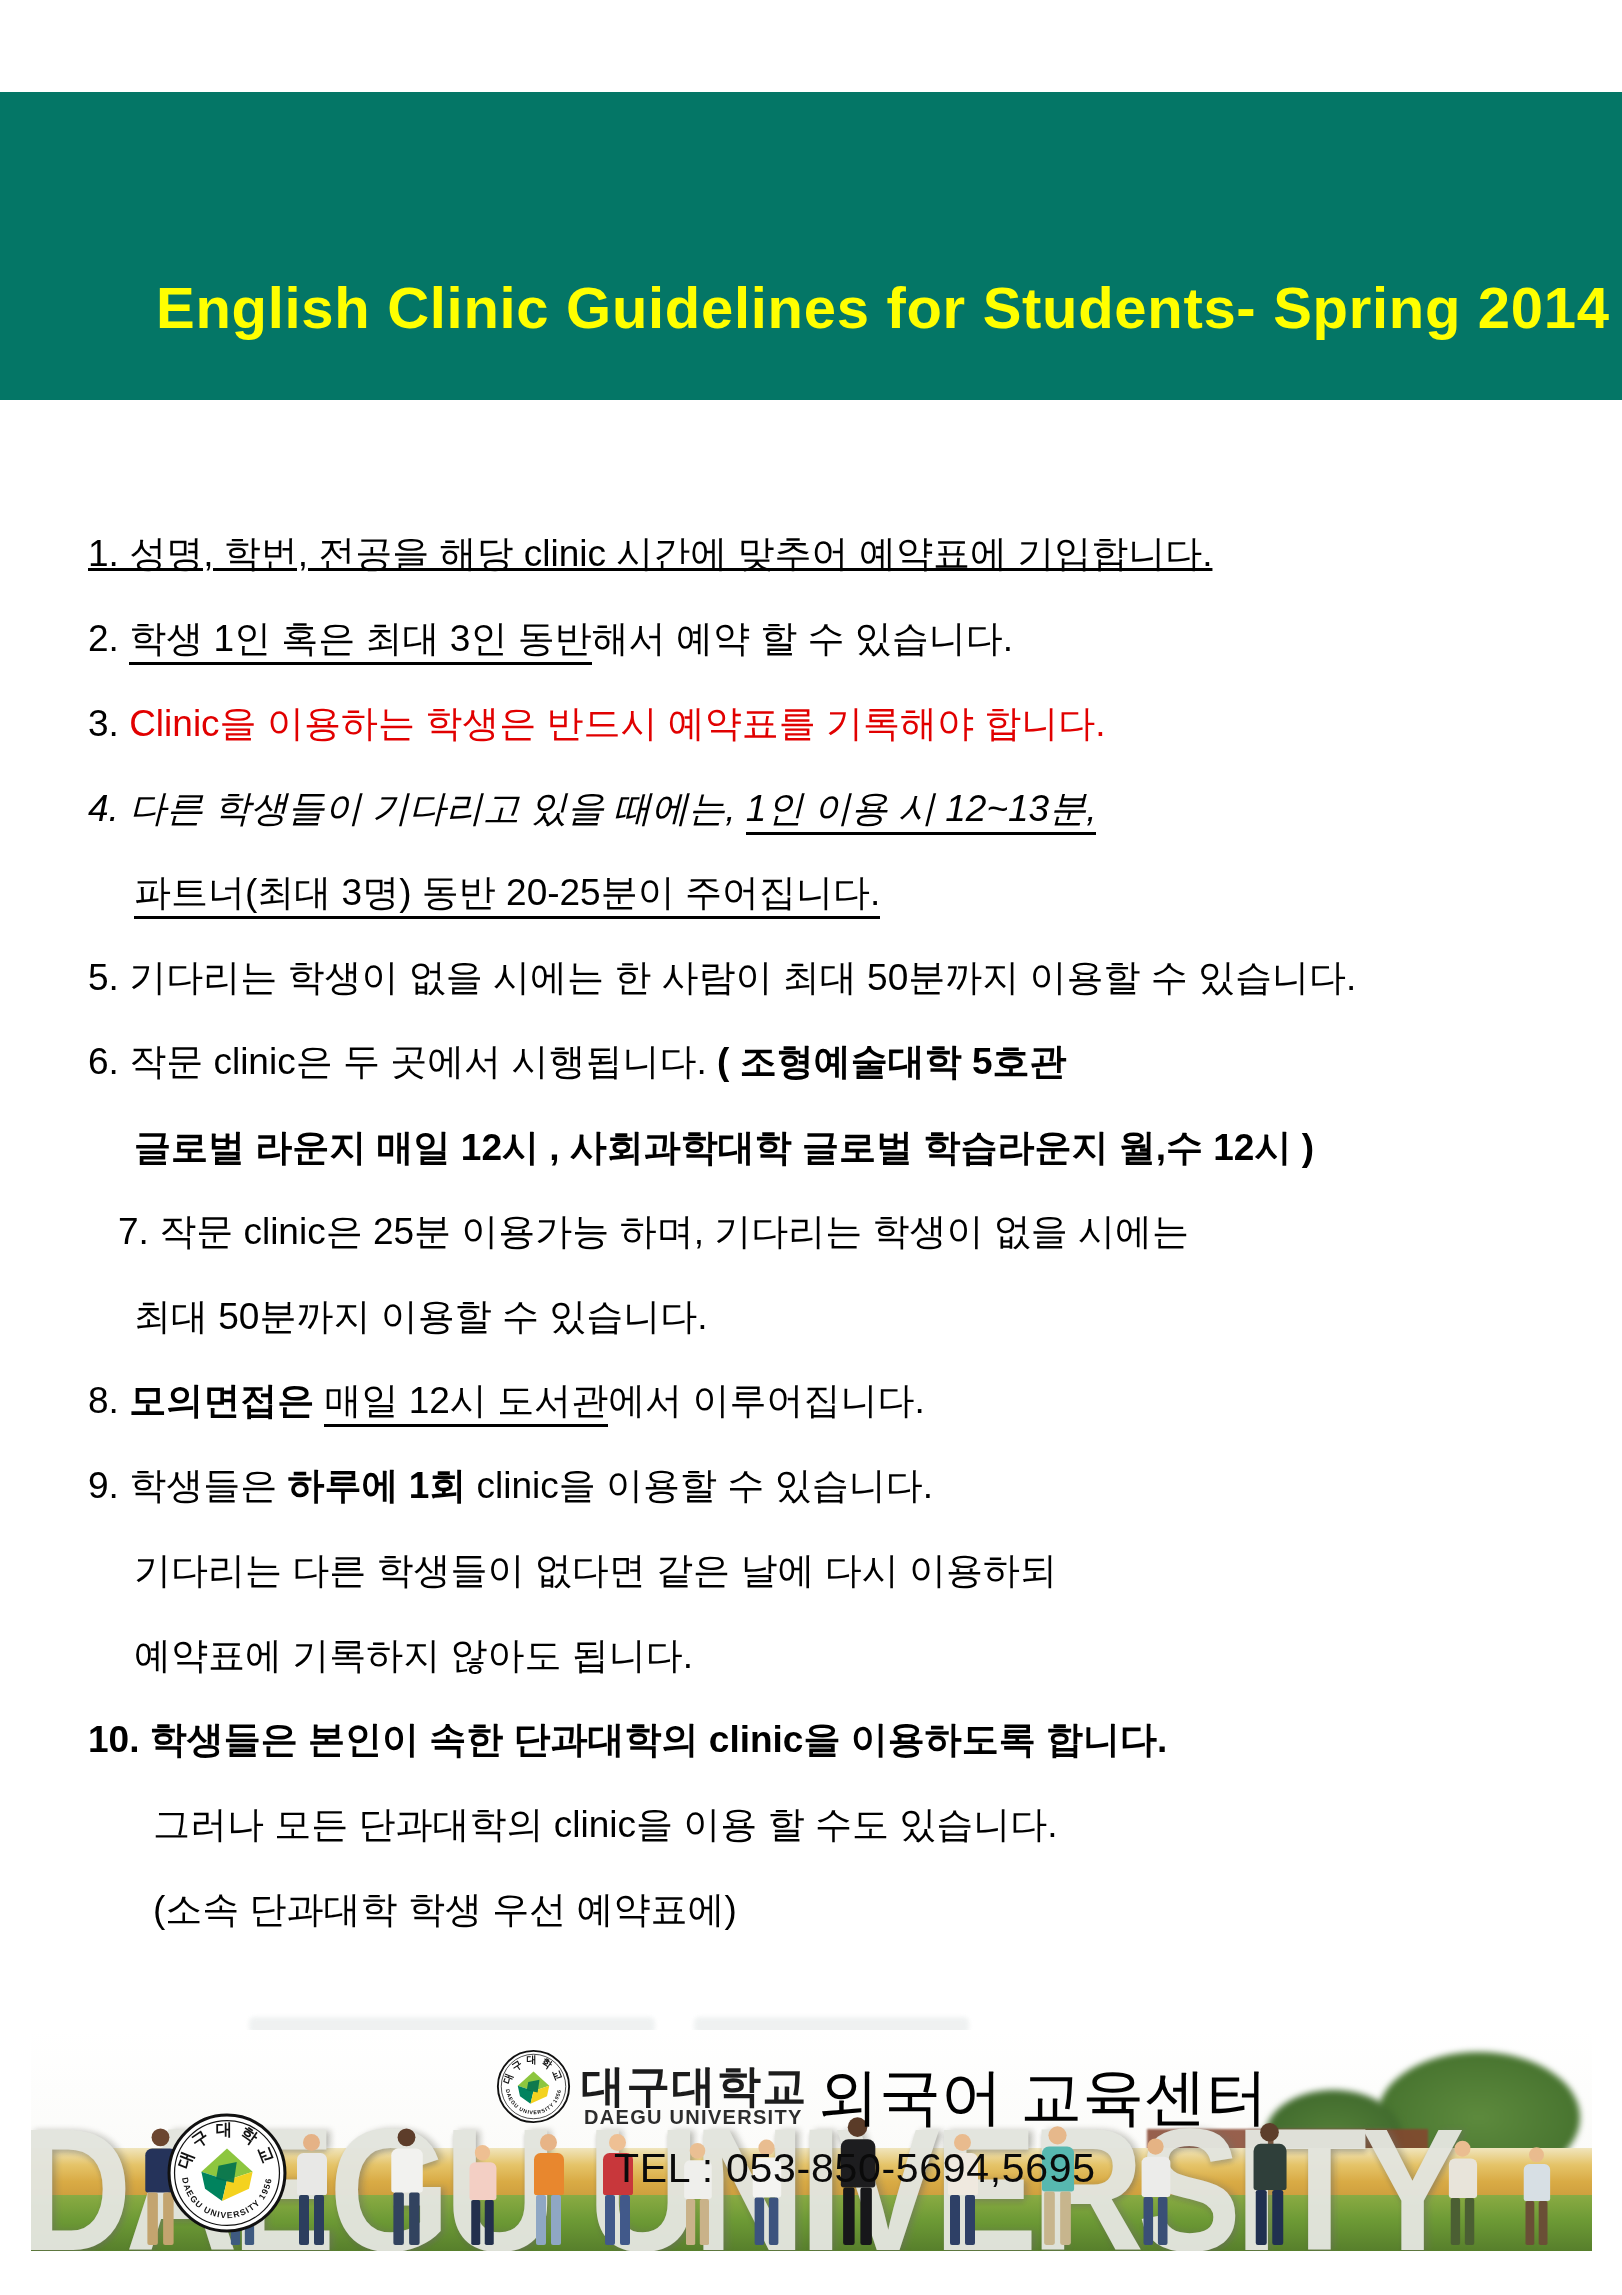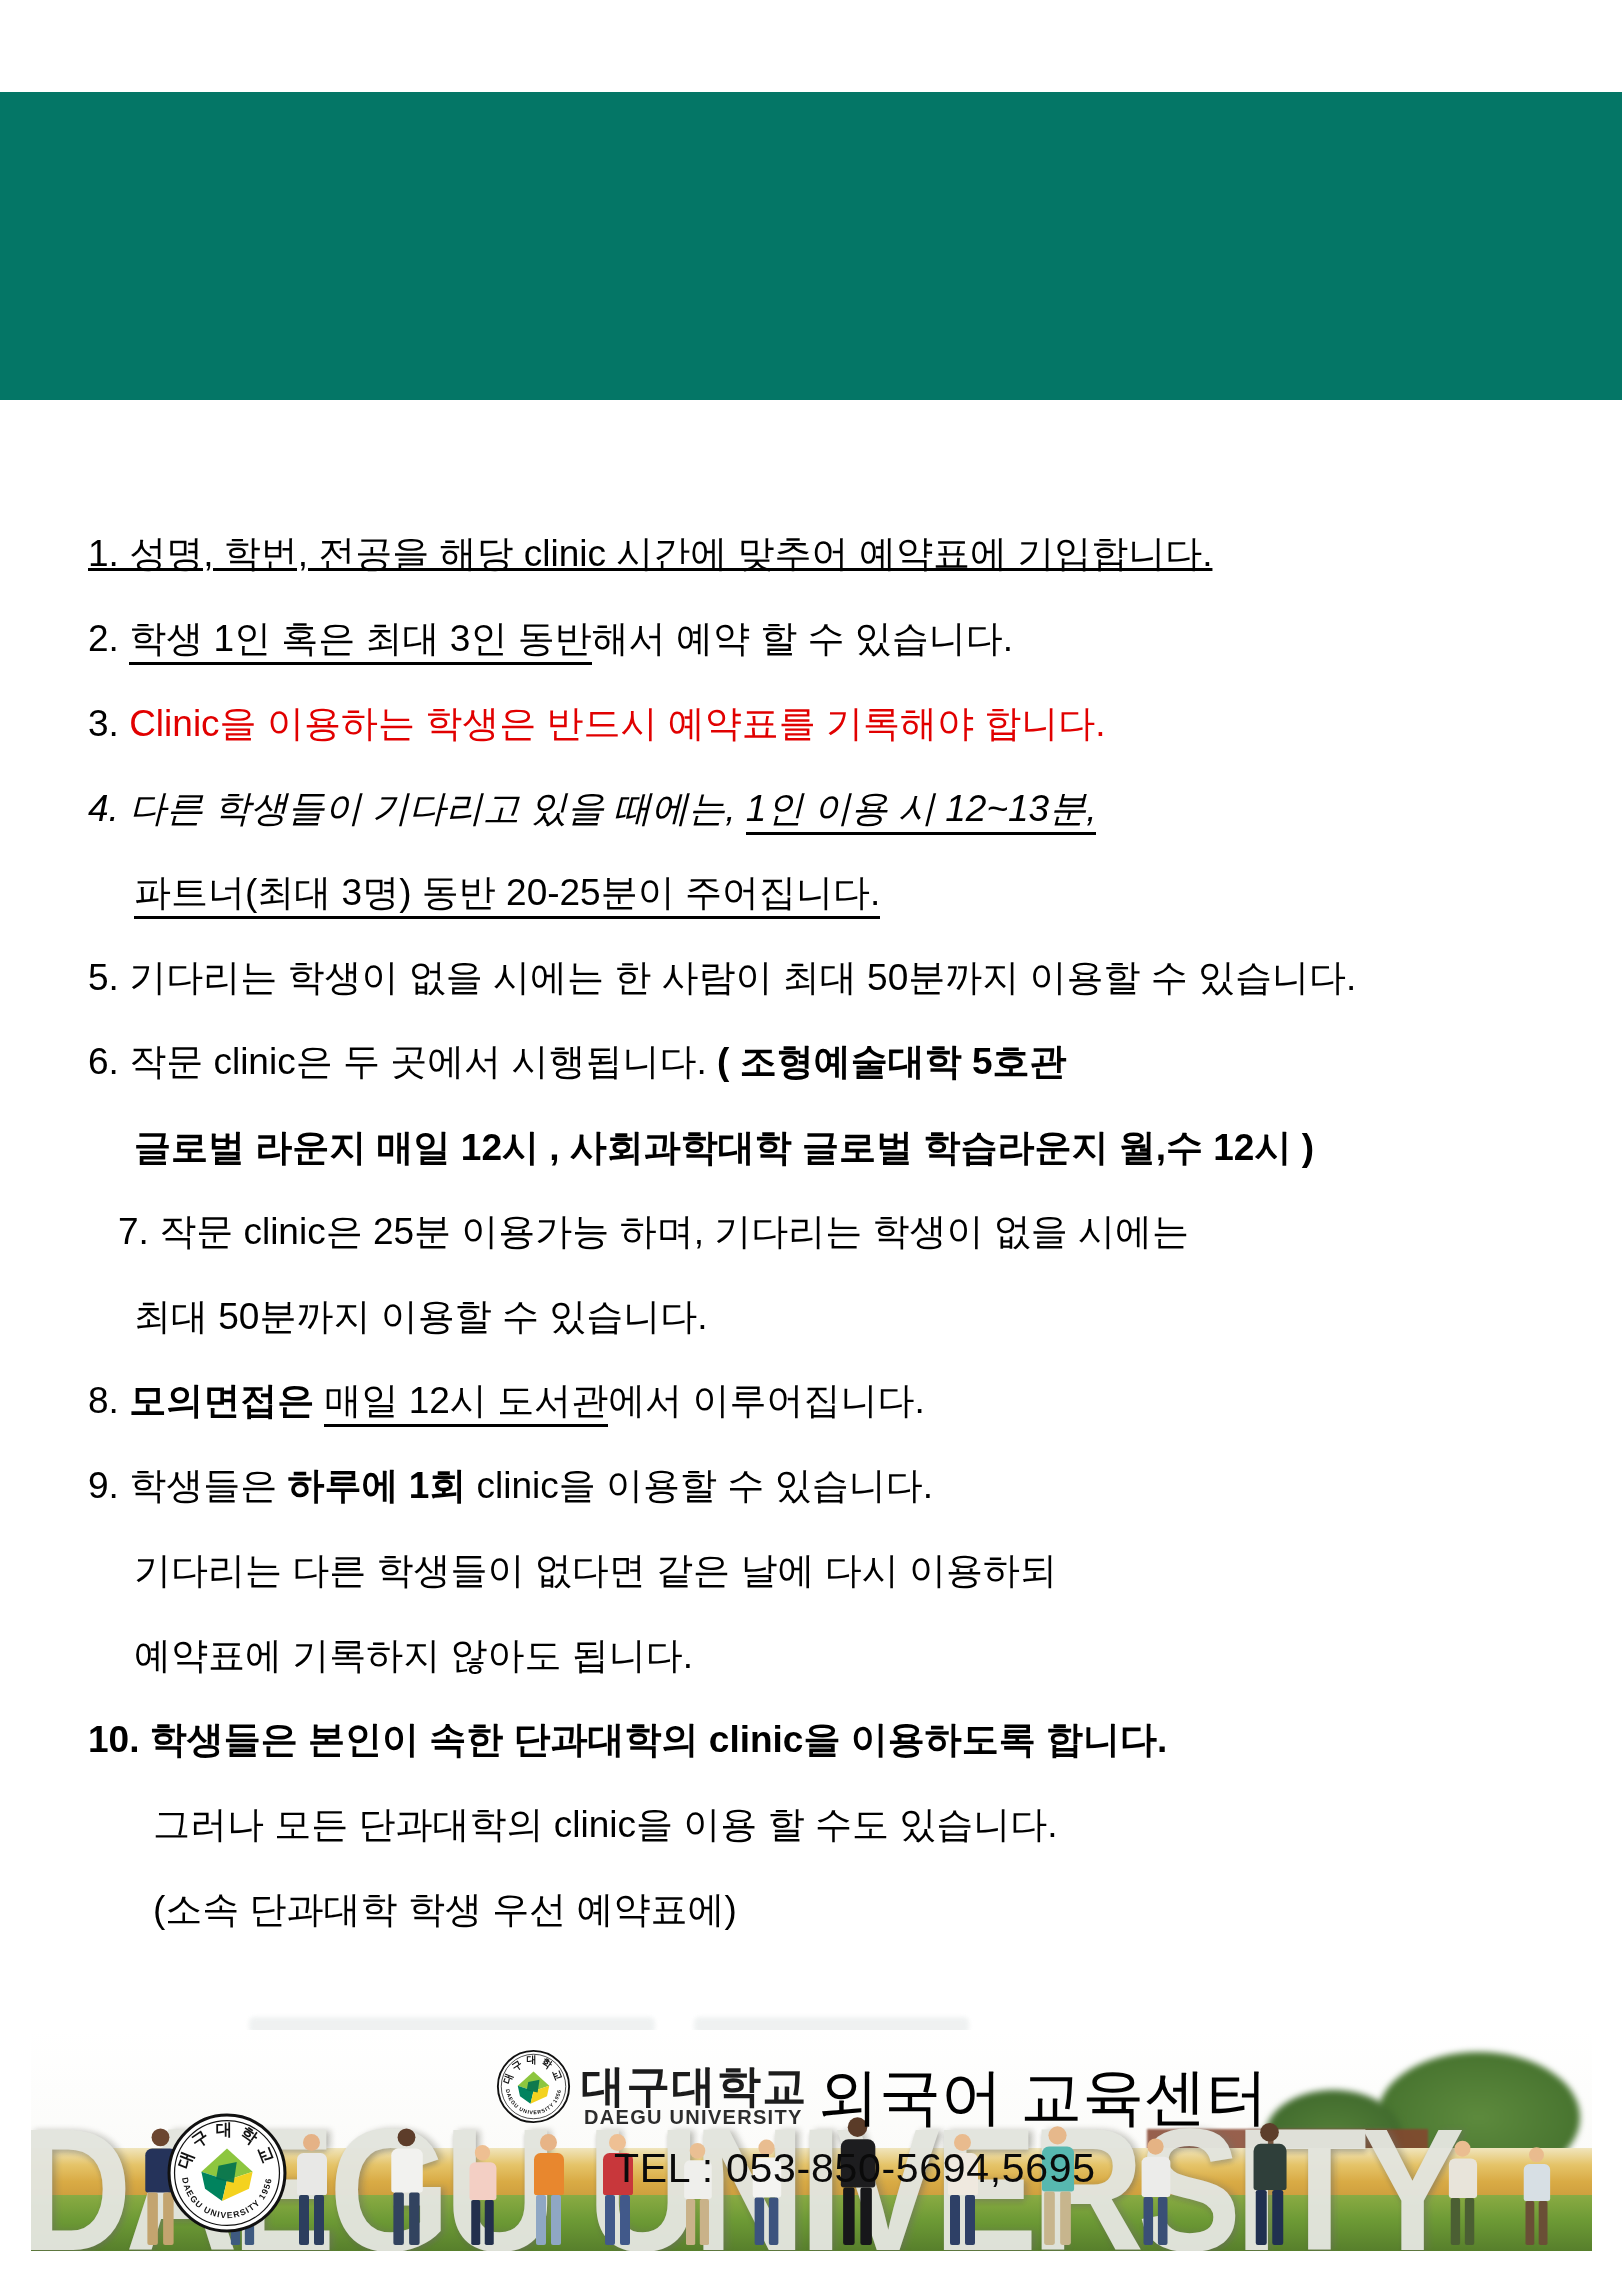--- a/index.html
+++ b/index.html
@@ -81,20 +81,21 @@
   #univ-en{left:584px;top:2106px;font-size:20px;font-weight:700;color:#2d2d2d;letter-spacing:1.3px;}
   #center-name{left:817px;top:2055px;font-size:62px;font-weight:500;color:#000;}
   #tel-line{left:614px;top:2145px;font-size:41px;font-weight:500;color:#0a0a0a;letter-spacing:0.7px;}
 </style>
 </head>
 <body>
 
 <div id="page">
 
   <div id="banner">
+    <div class="line2">English Clinic Guidelines for Students- Spring 2014</div>
   </div>
 
   <div id="guides">
       <div class="g-line ind0" style="top: 530px; text-decoration: underline;"><span class="seg">1. 성명, 학번, 전공을 해당 clinic 시간에 맞추어 예약표에 기입합니다.</span></div>
       <div class="g-line ind0" style="top: 615px;"><span class="seg">2. </span><span class="seg u">학생 1인 혹은 최대 3인 동반</span><span class="seg">해서 예약 할 수 있습니다.</span></div>
       <div class="g-line ind0" style="top: 700px;"><span class="seg">3. </span><span class="seg red">Clinic을 이용하는 학생은 반드시 예약표를 기록해야 합니다.</span></div>
       <div class="g-line ind0" style="top: 785px; font-style: italic;"><span class="seg">4. 다른 학생들이 기다리고 있을 때에는, </span><span class="seg u">1인 이용 시 12~13분,</span></div>
       <div class="g-line ind1" style="top: 869px;"><span class="seg u">파트너(최대 3명) 동반 20-25분이 주어집니다.</span></div>
       <div class="g-line ind0" style="top: 954px;"><span class="seg">5. 기다리는 학생이 없을 시에는 한 사람이 최대 50분까지 이용할 수 있습니다.</span></div>
       <div class="g-line ind0" style="top: 1038px;"><span class="seg">6. 작문 clinic은 두 곳에서 시행됩니다.  </span><span class="seg b">( 조형예술대학 5호관</span></div>

